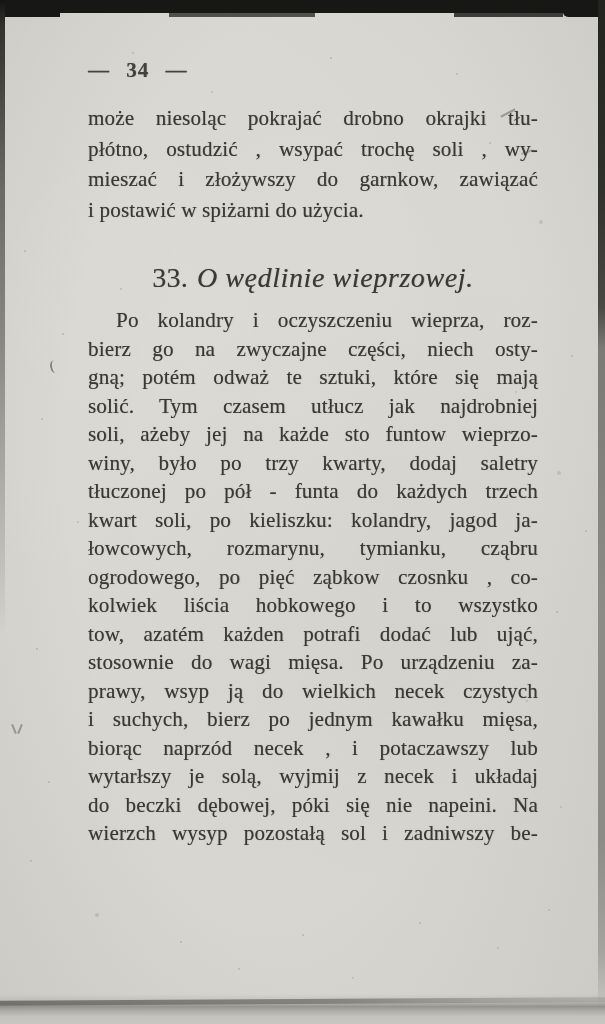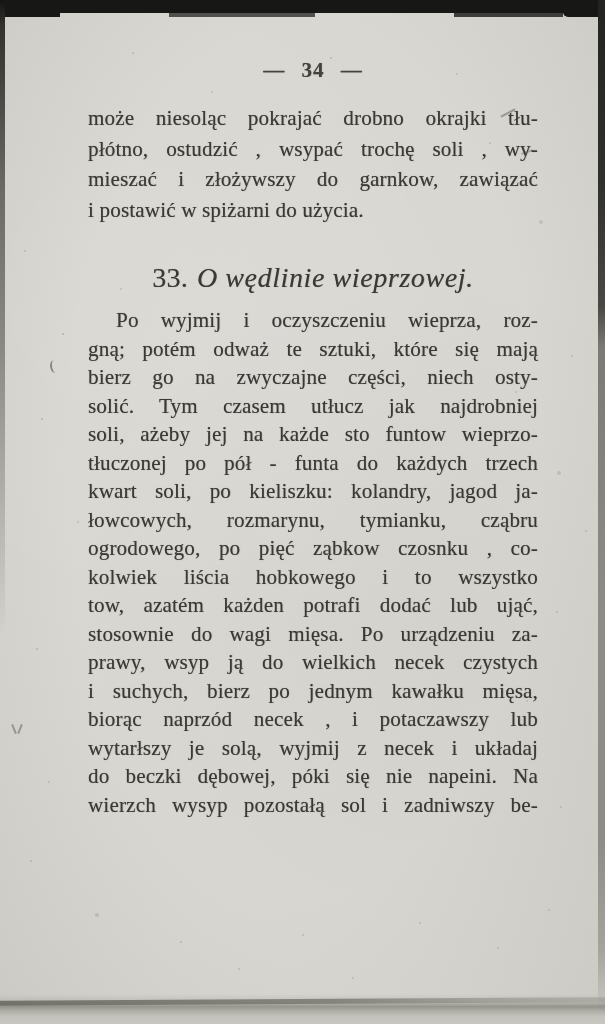--- a/index.html
+++ b/index.html
@@ -50,21 +50,21 @@
   .mark-slash1{position:absolute;left:500px;top:112px;width:16px;height:2px;background:rgba(85,82,74,.45);transform:rotate(-28deg);}
   .mark-slash2{position:absolute;left:521px;top:151px;width:12px;height:2px;background:rgba(85,82,74,.32);transform:rotate(-20deg);}
   .mark-paren{position:absolute;left:50px;top:360px;width:6px;height:13px;border-left:2px solid rgba(75,72,65,.6);
     border-radius:60% 0 0 60% / 50% 0 0 50%;transform:rotate(-8deg);}
   .mark-v1{position:absolute;left:13px;top:724px;width:2px;height:10px;background:rgba(95,92,84,.5);transform:rotate(-22deg);}
   .mark-v2{position:absolute;left:19px;top:724px;width:2px;height:10px;background:rgba(95,92,84,.5);transform:rotate(22deg);}
   
   .content{position:absolute;left:88px;width:450px;top:0;
     font-size:21px;letter-spacing:.2px;
     text-shadow:.3px .3px .8px rgba(59,57,53,.55);}
-  .pageno{position:absolute;top:58px;left:0;right:0;text-align:center;
+  .pageno{position:absolute;top:58px;left:0;right:0;
     font-size:21px;font-weight:700;word-spacing:10px;letter-spacing:1px;color:#44423d;}
   .para{position:absolute;left:0;right:0;}
   .para1{top:103px;}
   .para1 .line{line-height:30.5px;}
   .heading{position:absolute;top:263px;left:0;right:0;text-align:center;font-size:28px;line-height:30px;white-space:nowrap;}
   .secnum{font-style:normal;margin-right:9px;}
   .sectitle{font-style:italic;letter-spacing:.6px;}
   .para2{top:306px;}
   .para2 .line{line-height:28.5px;}
   .line{text-align:justify;text-align-last:justify;}
@@ -99,25 +99,26 @@
       <div class="line">płótno, ostudzić , wsypać trochę soli , wy-</div>
       <div class="line">mieszać i złożywszy do garnkow, zawiązać</div>
       <div class="line short">i postawić w spiżarni do użycia.</div>
     </div>
 
     <div class="heading">
       <span class="secnum">33.</span><span class="sectitle">O wędlinie wieprzowej.</span>
     </div>
 
     <div class="para para2">
-      <div class="line indent">Po wyjmij i oczyszczeniu wieprza, roz-</div>
+      <div class="line indent">Po kolandry i oczyszczeniu wieprza, roz-</div>
+      <div class="line">bierz go na zwyczajne części, niech osty-</div>
       <div class="line">gną; potém odważ te sztuki, które się mają</div>
-      <div class="line">bierz go na zwyczajne części, niech osty-</div>
       <div class="line">solić. Tym czasem utłucz jak najdrobniej</div>
       <div class="line">soli, ażeby jej na każde sto funtow wieprzo-</div>
+      <div class="line">winy, było po trzy kwarty, dodaj saletry</div>
       <div class="line">tłuczonej po pół - funta do każdych trzech</div>
       <div class="line">kwart soli, po kieliszku: kolandry, jagod ja-</div>
       <div class="line">łowcowych, rozmarynu, tymianku, cząbru</div>
       <div class="line">ogrodowego, po pięć ząbkow czosnku , co-</div>
       <div class="line">kolwiek liścia hobkowego i to wszystko</div>
       <div class="line">tow, azatém każden potrafi dodać lub ująć,</div>
       <div class="line">stosownie do wagi mięsa. Po urządzeniu za-</div>
       <div class="line">prawy, wsyp ją do wielkich necek czystych</div>
       <div class="line">i suchych, bierz po jednym kawałku mięsa,</div>
       <div class="line">biorąc naprzód necek , i potaczawszy lub</div>

